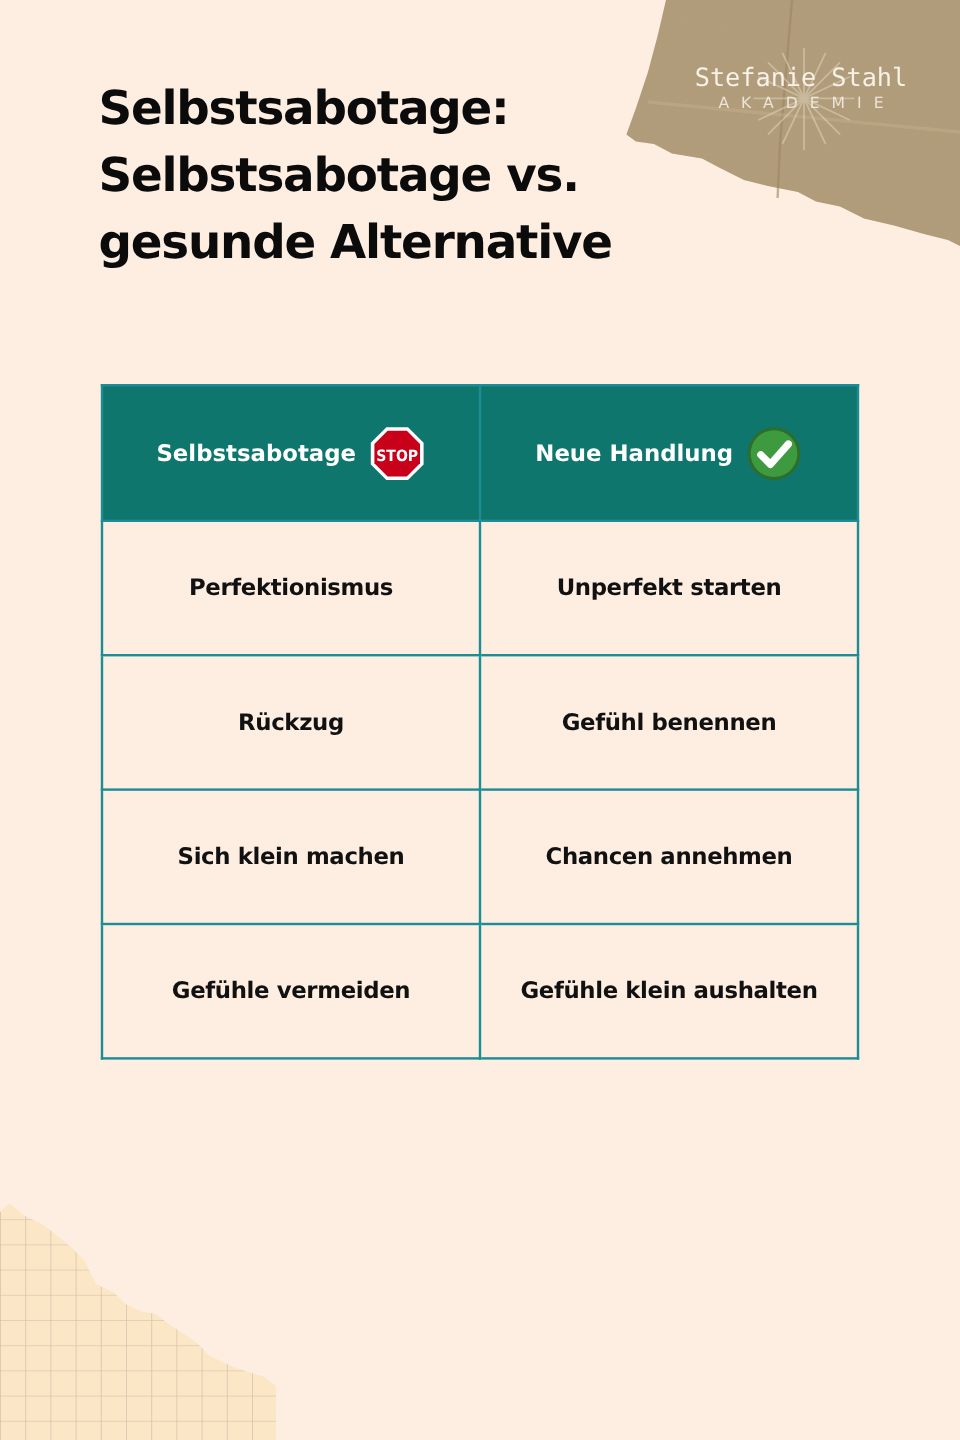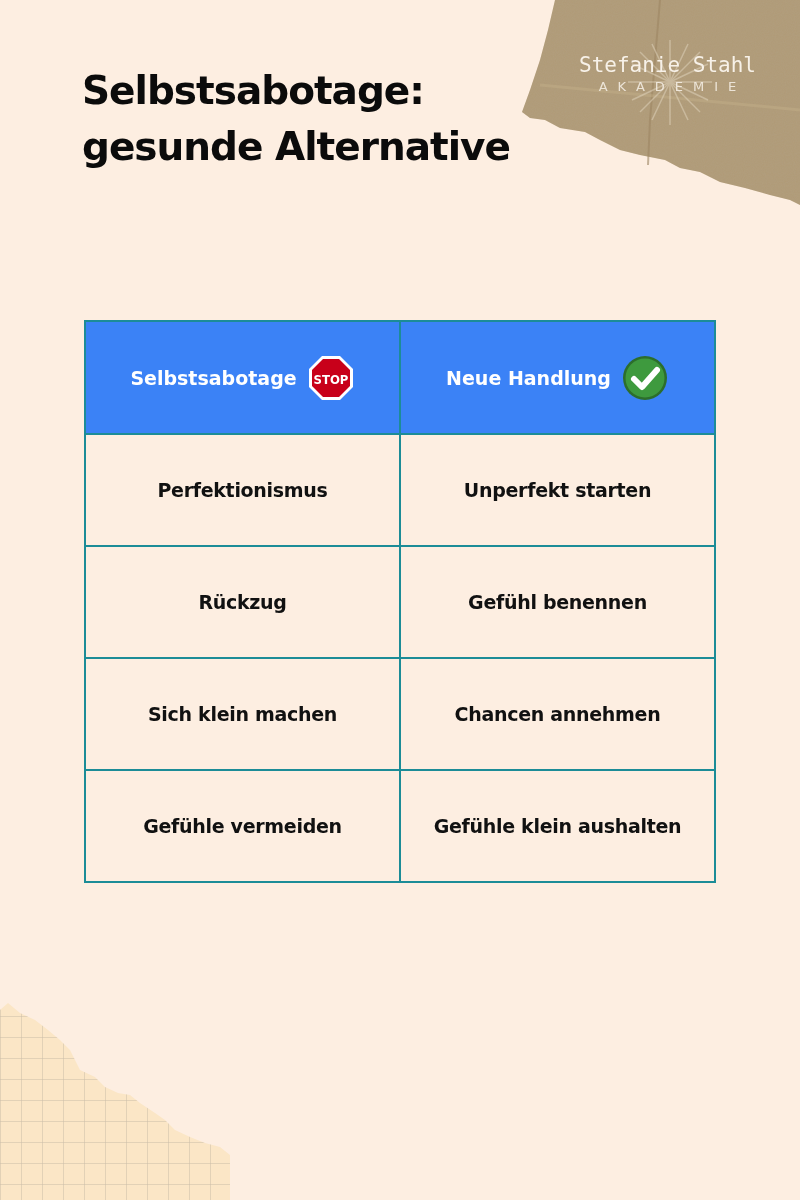--- a/index.html
+++ b/index.html
@@ -22,21 +22,21 @@
     font-family: "DejaVu Sans", sans-serif; font-weight: bold;
     font-size: 39px; line-height: 56px; color: #0b0b0b; letter-spacing: -1px;
   }
   .title span { display: block; }
   table.cmp {
     position: absolute; left: 84px; top: 320px; width: 632px;
     border-collapse: collapse; table-layout: fixed;
   }
   table.cmp th, table.cmp td { border: 2px solid #1c8c97; text-align: center; padding: 0; }
   table.cmp th {
-    background: #3b82f6; color: #ffffff; height: 111px;
+    background: #0f766e; color: #ffffff; height: 111px;
     font-size: 19px; font-weight: bold; font-family: "DejaVu Sans", sans-serif;
   }
   table.cmp td {
     height: 110px; background: #fdeee1; color: #111;
     font-size: 19px; font-weight: bold; font-family: "DejaVu Sans", sans-serif; letter-spacing: -0.3px;
   }
   .hdr { display: inline-flex; align-items: center; gap: 10px; }
   .hdr svg { display: block; }
 </style>
 </head>
@@ -81,20 +81,21 @@
     </clipPath>
   </defs>
   <g clip-path="url(#tear)">
     <rect x="0" y="0" width="230" height="205" fill="#fbe6c6"></rect>
     <rect x="0" y="0" width="230" height="205" fill="url(#grid)" opacity=".75"></rect>
   </g>
 </svg>
 
 <h1 class="title">
   <span>Selbstsabotage:</span>
+  <span>Selbstsabotage vs.</span>
   <span>gesunde Alternative</span>
 </h1>
 
 <table class="cmp">
   <thead>
     <tr>
       <th>
         <span class="hdr">
           <span>Selbstsabotage</span>
           <svg width="48" height="48" viewBox="0 0 48 48">

